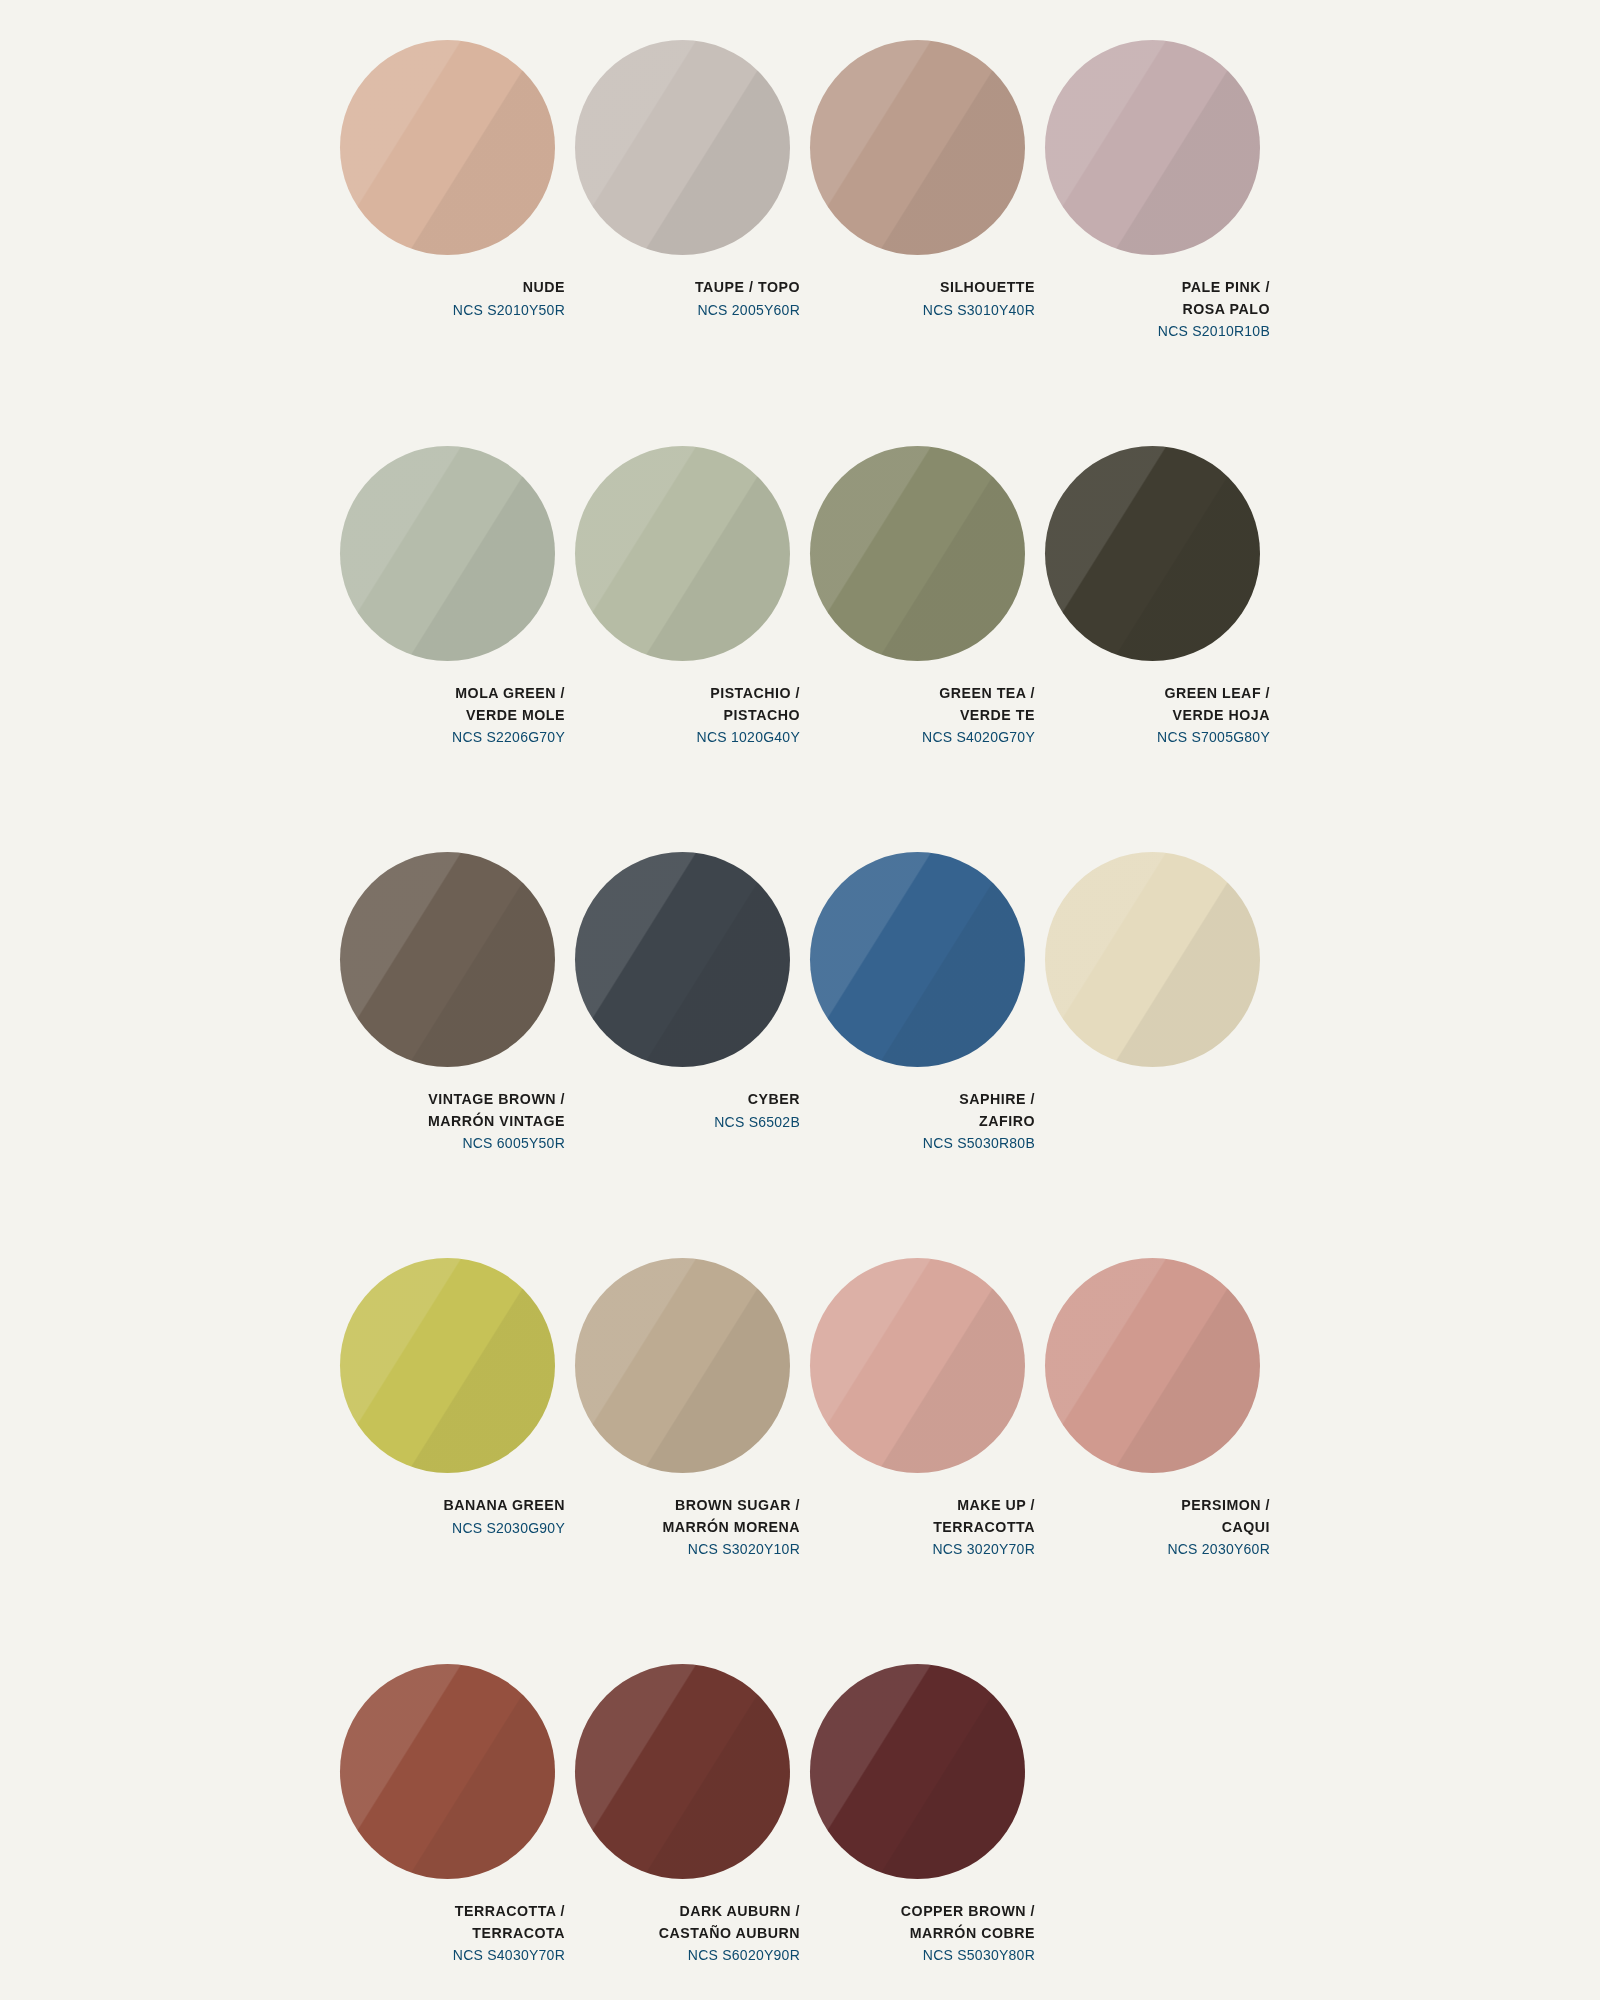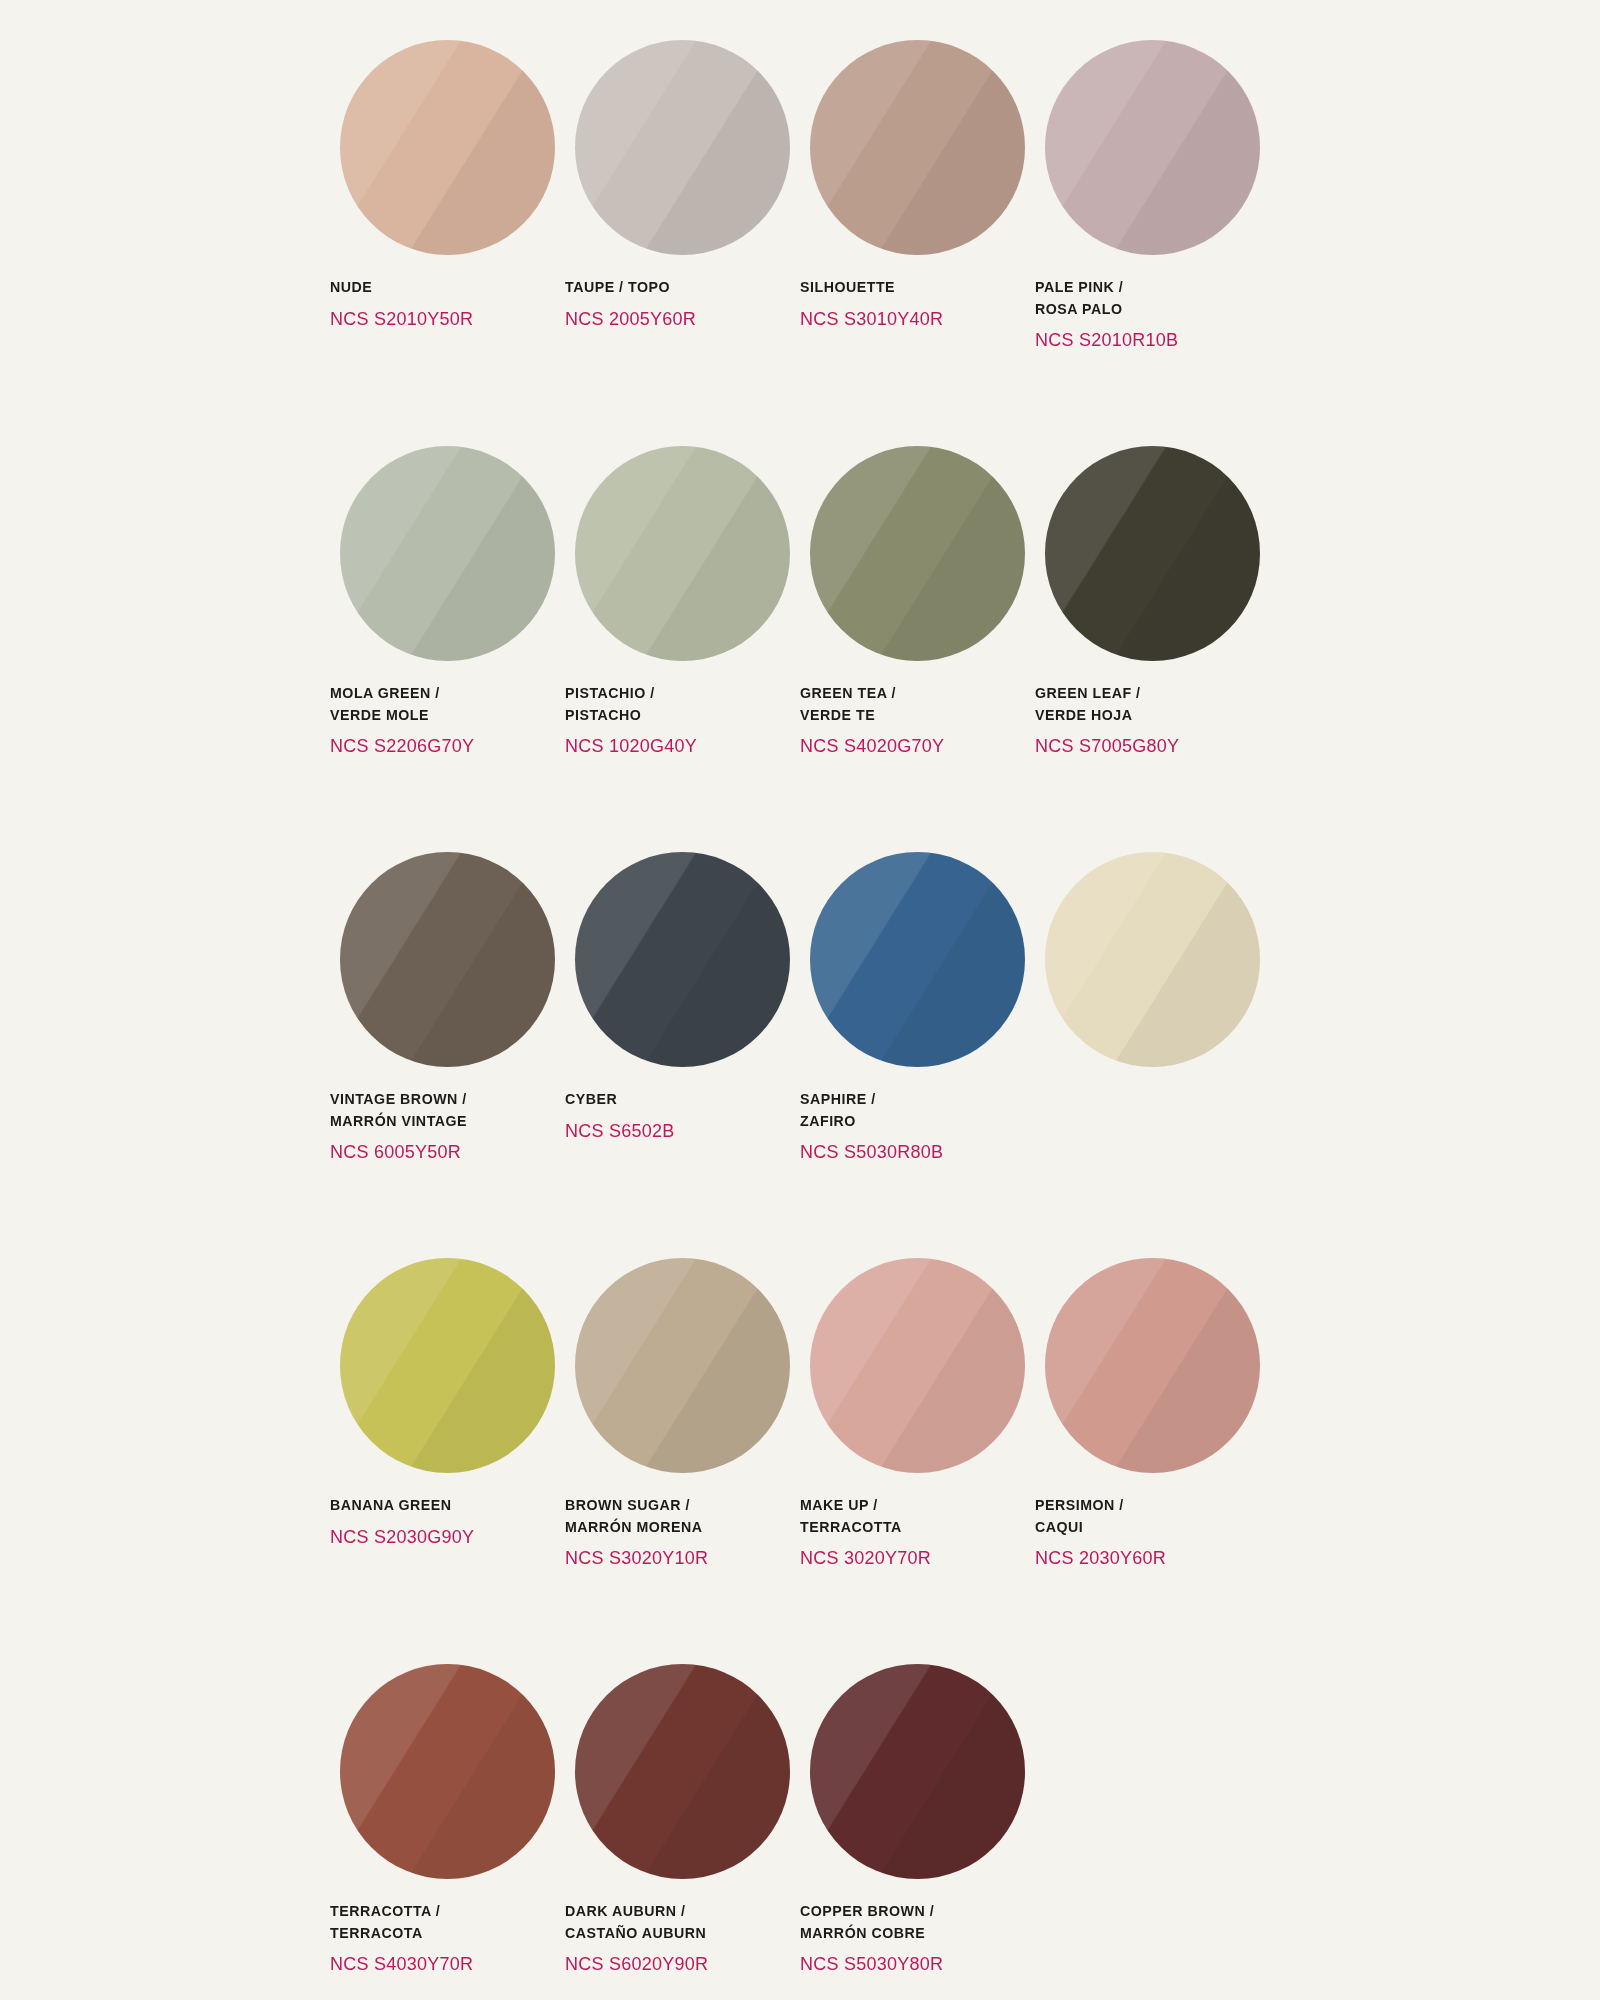--- a/index.html
+++ b/index.html
@@ -79,40 +79,40 @@
         122deg,
         rgba(0,0,0,0.00) 0%,
         rgba(0,0,0,0.00) 56%,
         rgba(0,0,0,0.055) 56.4%,
         rgba(0,0,0,0.055) 100%);
     pointer-events: none;
   }
 
   .swatch-labels {
     margin-top: 22px;
-    text-align: left;
+    text-align: right;
     width: 235px;
   }
 
   .swatch-name {
     font-size: 14.2px;
     font-weight: bold;
     letter-spacing: 0.52px;
     color: #1c1b1a;
     line-height: 21.5px;
     white-space: nowrap;
   }
 
   .swatch-code {
-    font-size: 18px;
+    font-size: 14px;
     font-weight: normal;
     letter-spacing: 0.25px;
-    color: #be185d;
+    color: #0c4a6e;
     line-height: 21.5px;
-    margin-top: 10px;
+    margin-top: 1px;
     white-space: nowrap;
   }
 </style>
 </head>
 <body>
 
 <div id="palette-board">
   <div class="swatch-grid" id="swatch-grid">
       <div class="swatch-cell">
         <div class="swatch-disc" style="background: rgb(217, 180, 158);"></div>

